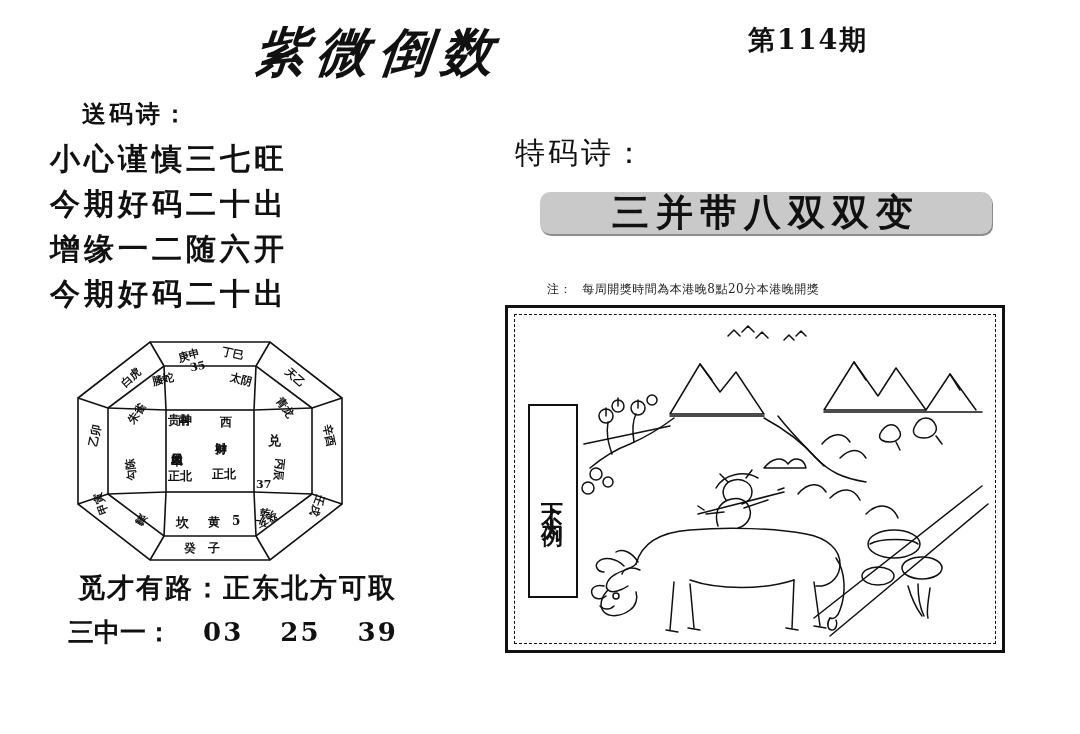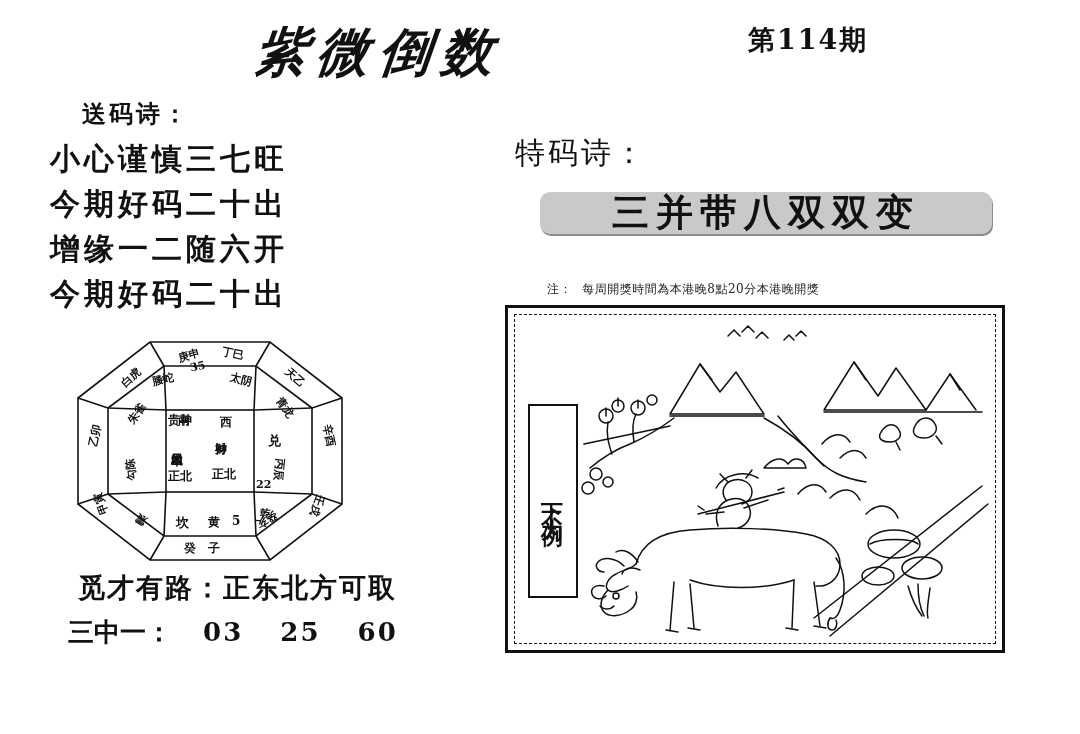--- a/index.html
+++ b/index.html
@@ -187,34 +187,34 @@
 
     <div class="bagua-txt" style="left:118px;top:76px;font-size:12px;">南</div>
     <div class="bagua-txt" style="left:108px;top:76px;font-size:12px;">贵神</div>
     <div class="bagua-txt" style="left:108px;top:108px;font-size:12px;writing-mode:vertical-rl;">本日凶星</div>
     <div class="bagua-txt" style="left:108px;top:132px;font-size:12px;">正北</div>
     <div class="bagua-txt" style="left:160px;top:78px;font-size:12px;">西</div>
     <div class="bagua-txt" style="left:152px;top:96px;font-size:12px;writing-mode:vertical-rl;">财神</div>
     <div class="bagua-txt" style="left:152px;top:130px;font-size:12px;">正北</div>
 
     <div class="bagua-txt" style="left:130px;top:24px;font-size:11px;transform:rotate(-12deg);">35</div>
-    <div class="bagua-txt" style="left:196px;top:142px;font-size:11px;">22</div>
+    <div class="bagua-txt" style="left:196px;top:142px;font-size:11px;">37</div>
     <div class="bagua-txt" style="left:148px;top:178px;font-size:12px;">黄</div>
     <div class="bagua-txt" style="left:172px;top:178px;font-size:12px;">5</div>
     <div class="bagua-txt" style="left:124px;top:204px;font-size:12px;">癸</div>
     <div class="bagua-txt" style="left:148px;top:204px;font-size:12px;">子</div>
   </div>
 
   <div class="seek">觅才有路：正东北方可取</div>
   <div class="pick-row">
     <span>三中一：</span>
     <span class="nums">
       <span>03</span>
       <span>25</span>
-      <span>60</span>
+      <span>39</span>
     </span>
   </div>
 
   <div class="temashi-label">特码诗：</div>
   <div class="temashi-box">
     <span>三并带八双双变</span>
   </div>
   <div class="note">
     <span class="n-head">注：</span>
     <span>每周開獎時間為本港晚8點20分本港晚開獎</span>

